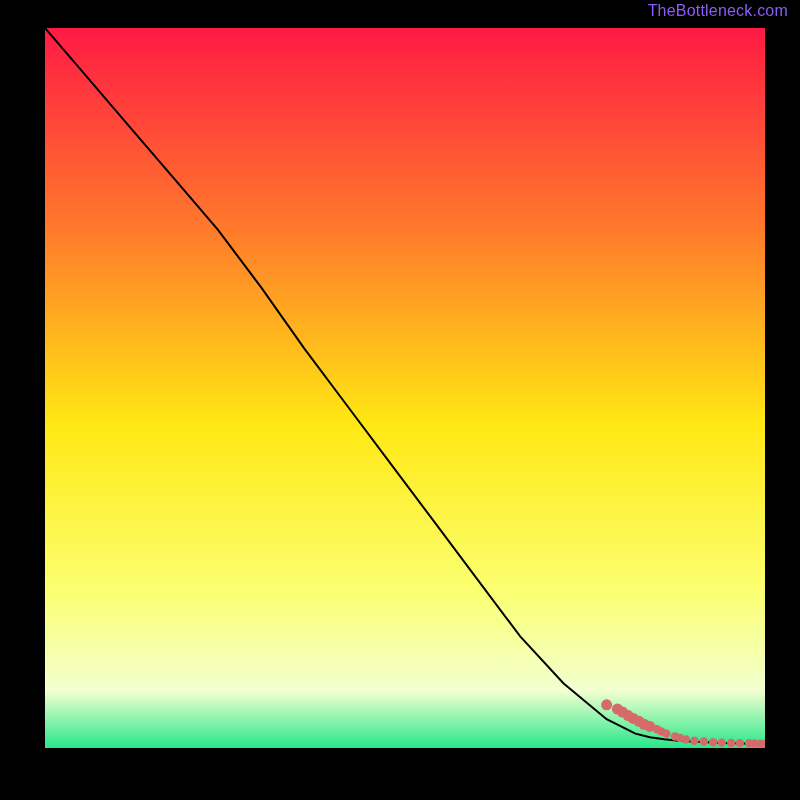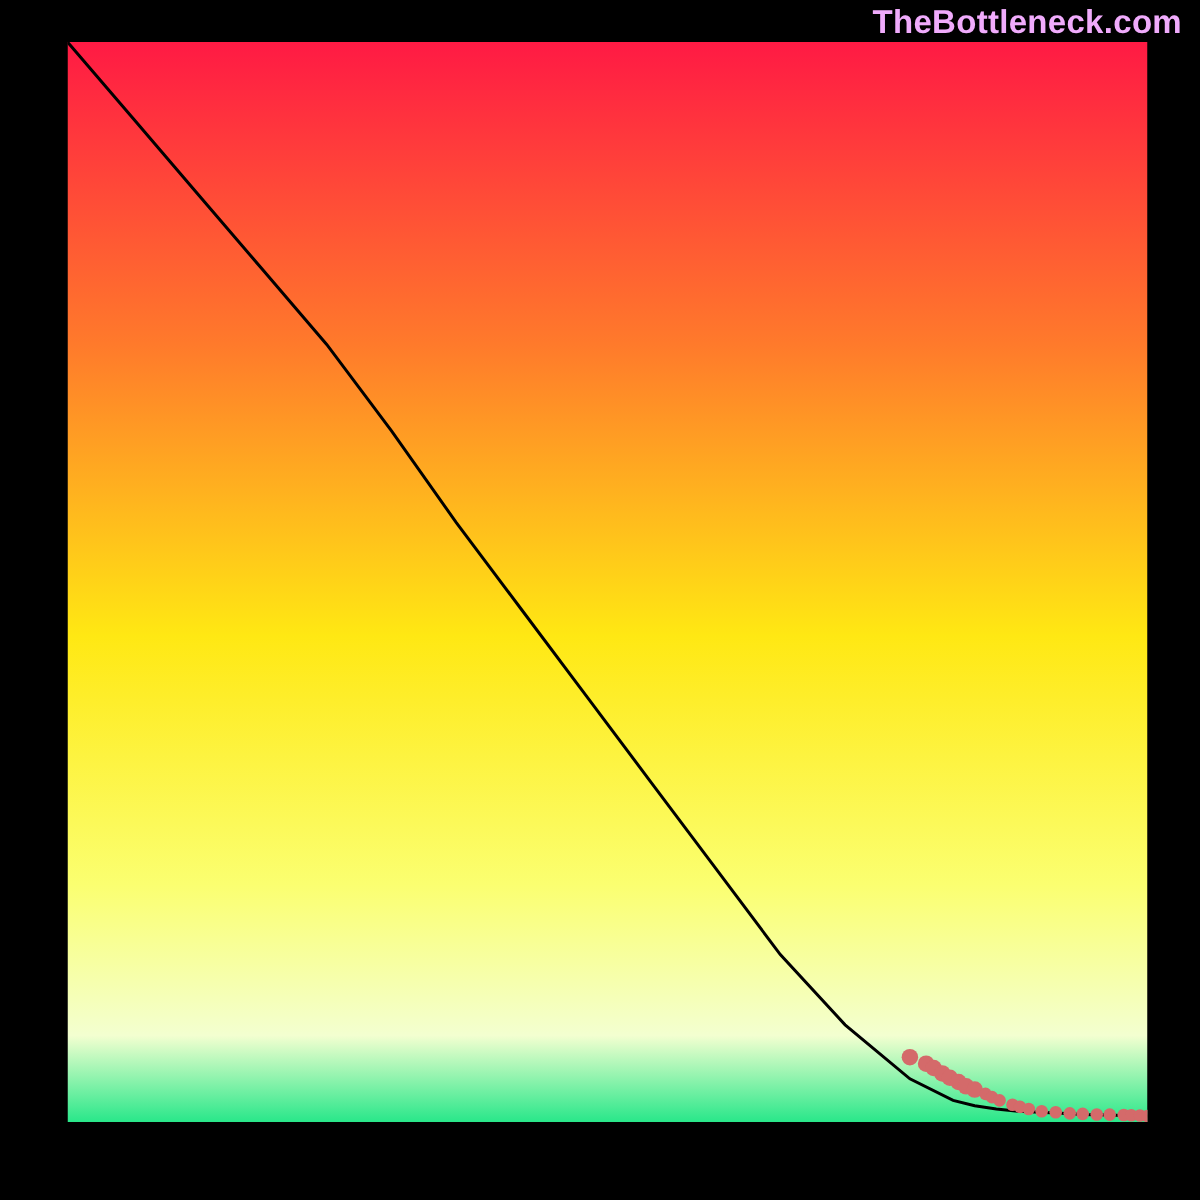--- a/index.html
+++ b/index.html
@@ -14,23 +14,23 @@
   .frame {
     position: relative;
     width: 800px;
     height: 800px;
     background: #000;
   }
   .watermark {
     position: absolute;
     top: 2px;
     right: 12px;
-    color: #f0abfc;
-    font-size: 22px;
-    font-weight: 700;
+    color: #8b5cf6;
+    font-size: 16px;
+    font-weight: 400;
     letter-spacing: 0.2px;
     z-index: 20;
     user-select: none;
   }
   .plot-wrap {
     position: absolute;
     left: 45px;
     top: 28px;
     width: 720px;
     height: 720px;

